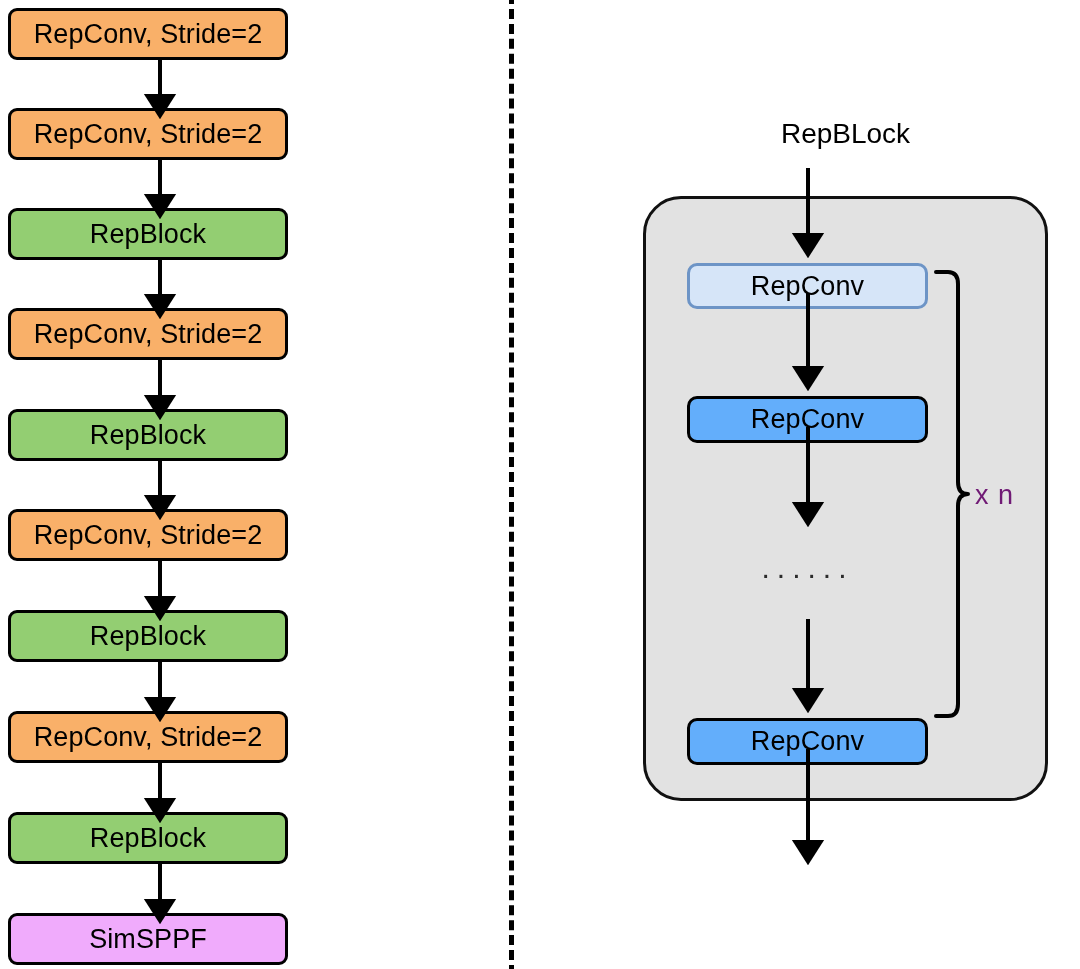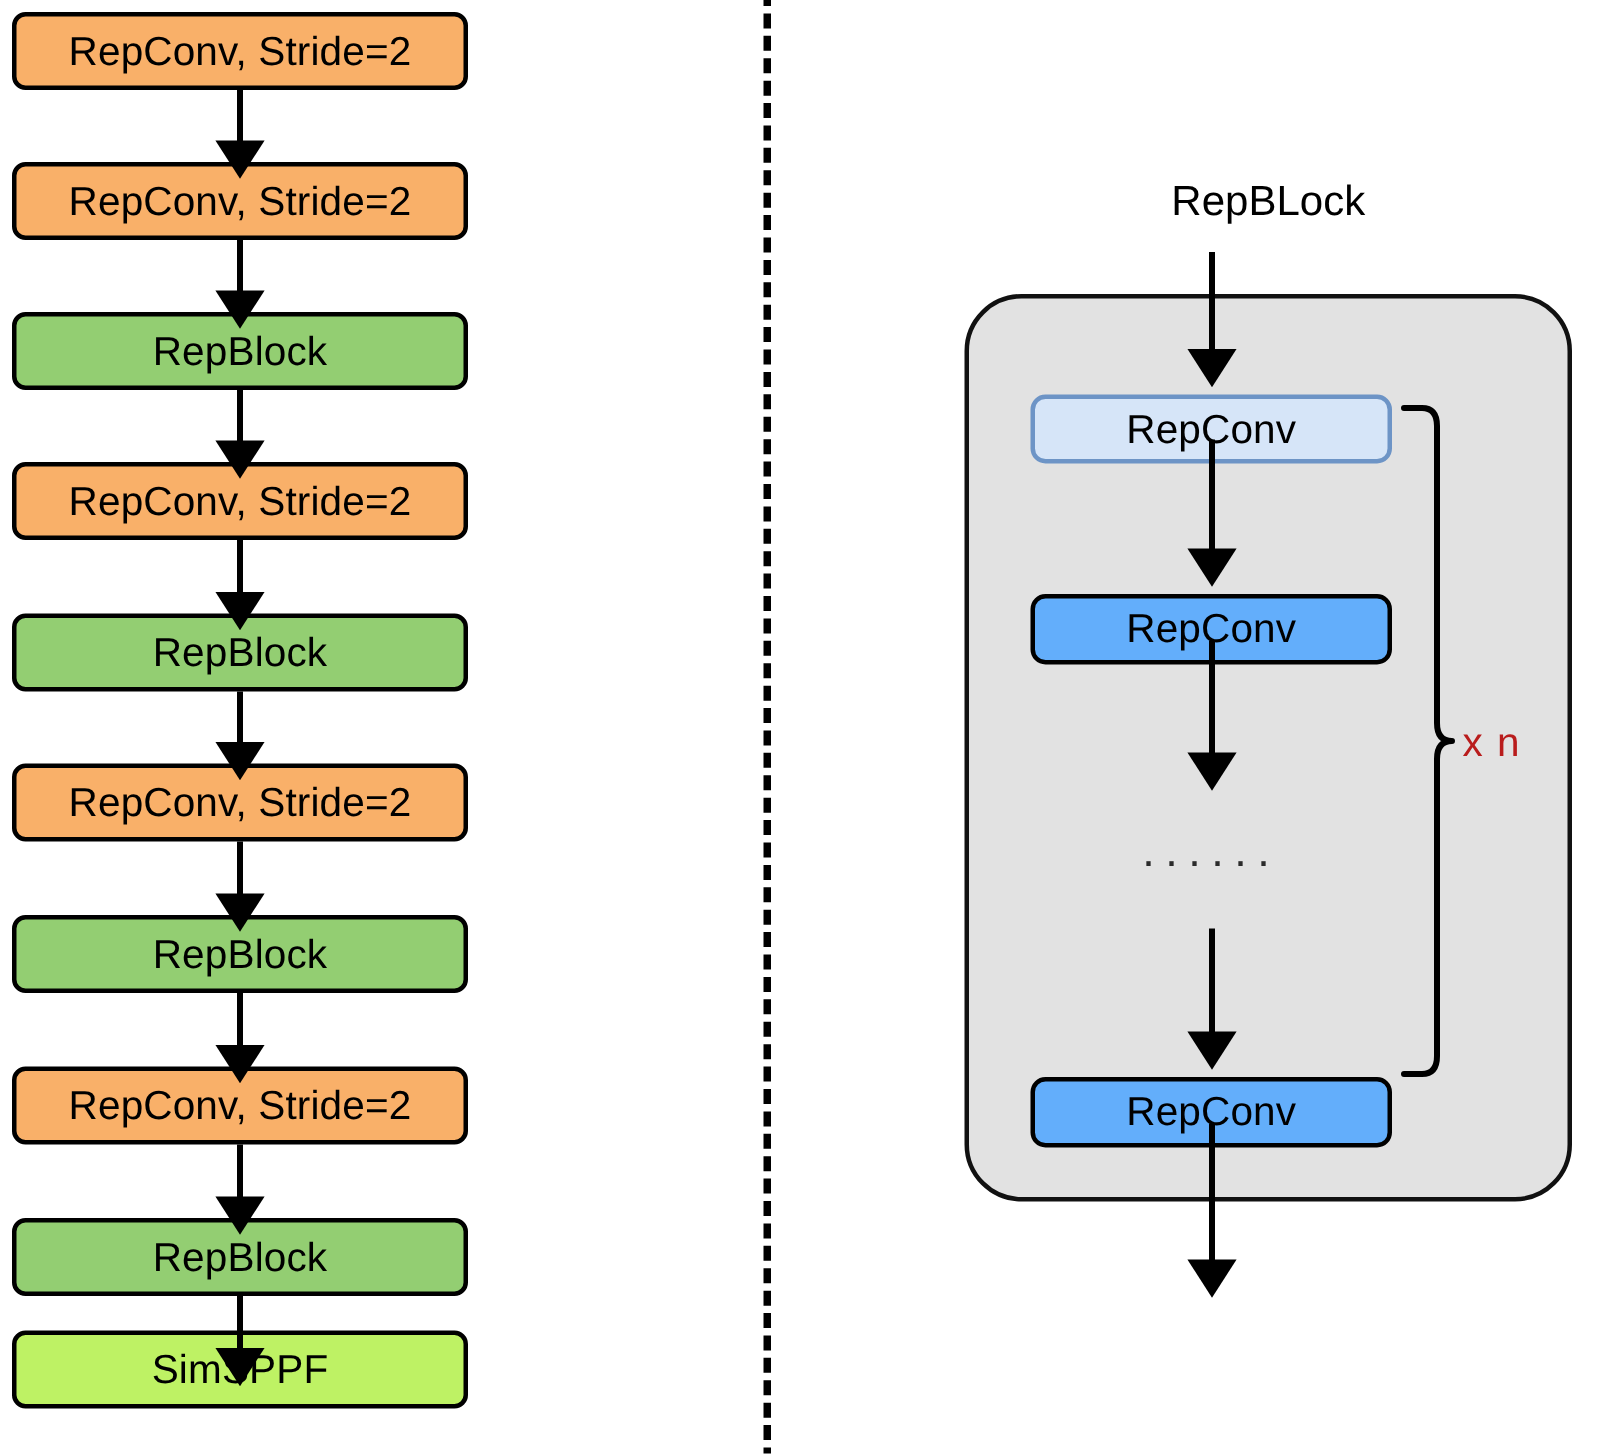--- a/index.html
+++ b/index.html
@@ -21,21 +21,21 @@
     border-radius:9px;
     color:#000;
     font-size:27px;
     line-height:1;
     letter-spacing:0.1px;
     white-space:nowrap;
   }
   .node.soft{ border-radius:10px; }
 
   
-  .left-node{ left:8px; width:304px; height:52px; }
+  .left-node{ left:8px; width:280px; height:52px; }
 
   
   .divider{
     position:absolute;
     left:509px;top:-6px;
     width:0;height:981px;
     border-left:5px solid #000;
     border-left-style:dashed;
   }
 
@@ -68,21 +68,21 @@
     font-size:30px;
     letter-spacing:7px;
     color:#2b2b2b;
     line-height:1;
   }
 
   
   .xn{
     position:absolute;
     left:975px;top:480px;
-    font-size:27px;color:#b91c1c;
+    font-size:27px;color:#701a75;
     letter-spacing:1px;
   }
 </style>
 </head>
 <body>
 
 <div id="stage">
 
   <div class="node left-node" style="top:8px;background:#f9b069;">
     <span>RepConv, Stride=2</span>
@@ -113,21 +113,21 @@
   </div>
 
   <div class="node left-node" style="top:711px;background:#f9b069;">
     <span>RepConv, Stride=2</span>
   </div>
 
   <div class="node left-node" style="top:812px;background:#93ce72;">
     <span>RepBlock</span>
   </div>
 
-  <div class="node left-node" style="top:887px;background:#bef264;">
+  <div class="node left-node" style="top:913px;background:#f0abfc;">
     <span>SimSPPF</span>
   </div>
 
   <div class="divider"></div>
 
   <div class="group-title">RepBLock</div>
 
   <div class="group-box"></div>
 
   <div class="node right-node soft" style="top:247px;height:46px;background:#d6e5f8;border-color:#6d94c6;">

